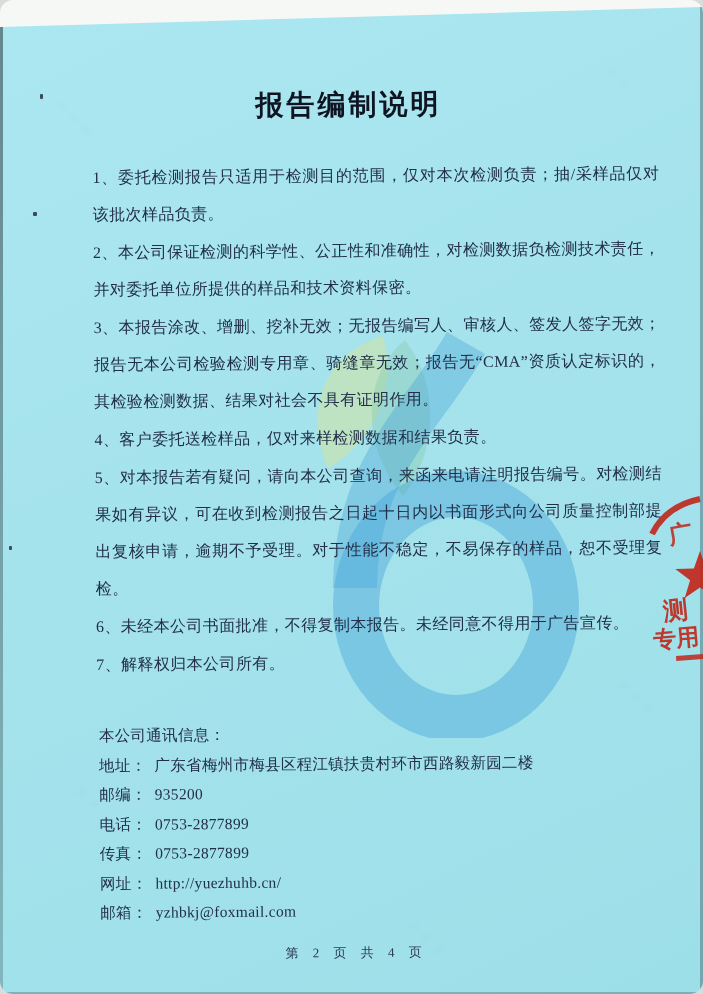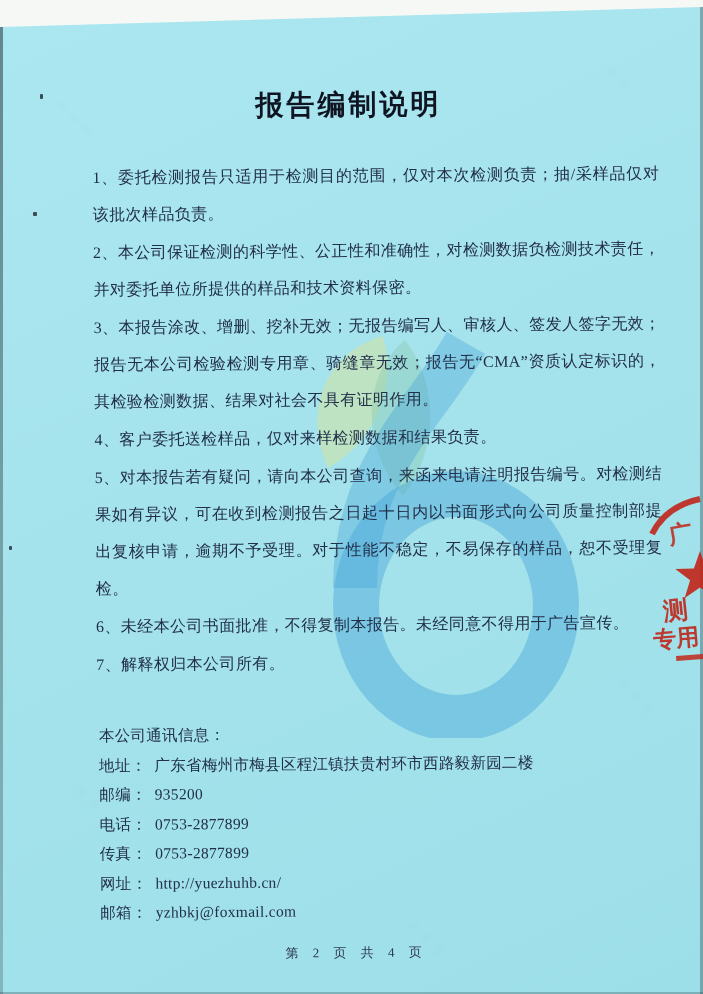--- a/index.html
+++ b/index.html
@@ -1,19 +1,20 @@
 <!DOCTYPE html>
 <html><head>
 <meta charset="utf-8">
 <style>
   html,body{margin:0;padding:0;background:#d8dcda;}
   .screen{
     position:relative;width:703px;height:994px;overflow:hidden;
     background:#f6f8f5; 
     font-family:"Liberation Serif", serif;
+    border-radius:13px;
   }
   .paper{
     position:absolute;left:0;top:0;width:703px;height:994px;
     background:linear-gradient(155deg,#abe7f0 0%,#a5e3ec 45%,#9ddfe9 100%);
     clip-path:polygon(0 27px,100% 7px,100% 100%,0 100%);
   }
   .edge-left{position:absolute;left:0;top:27px;width:3px;height:967px;
     background:linear-gradient(180deg,rgba(40,55,60,.55),rgba(40,55,60,.25));}
   .edge-right{position:absolute;right:0;top:7px;width:3px;height:987px;background:rgba(40,60,66,.35);}
   .edge-bottom{position:absolute;left:0;bottom:0;width:703px;height:2px;background:rgba(20,40,45,.25);}

